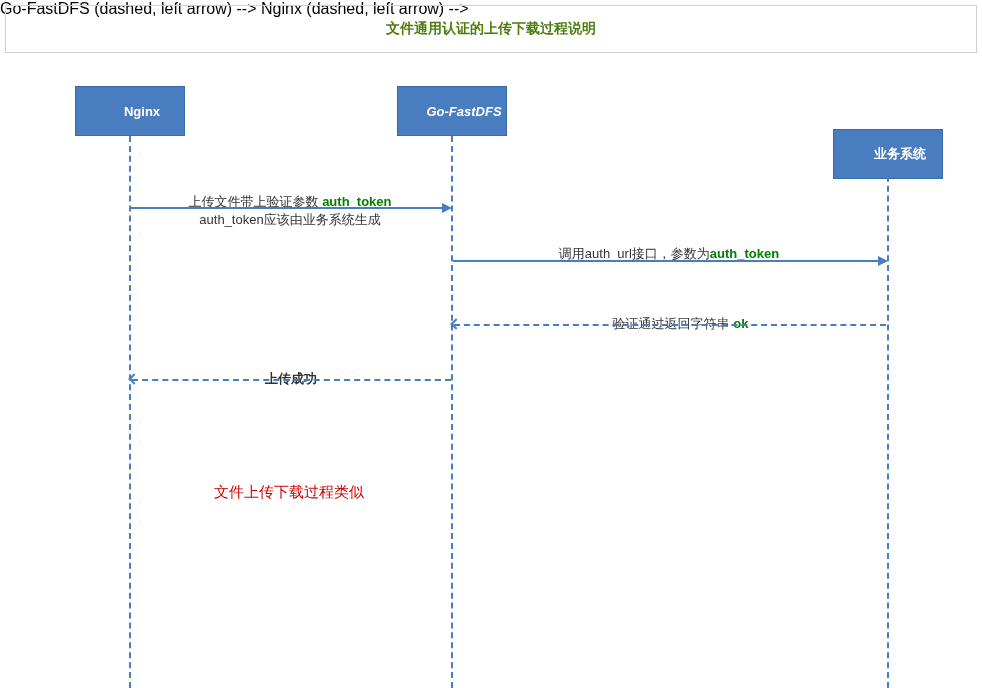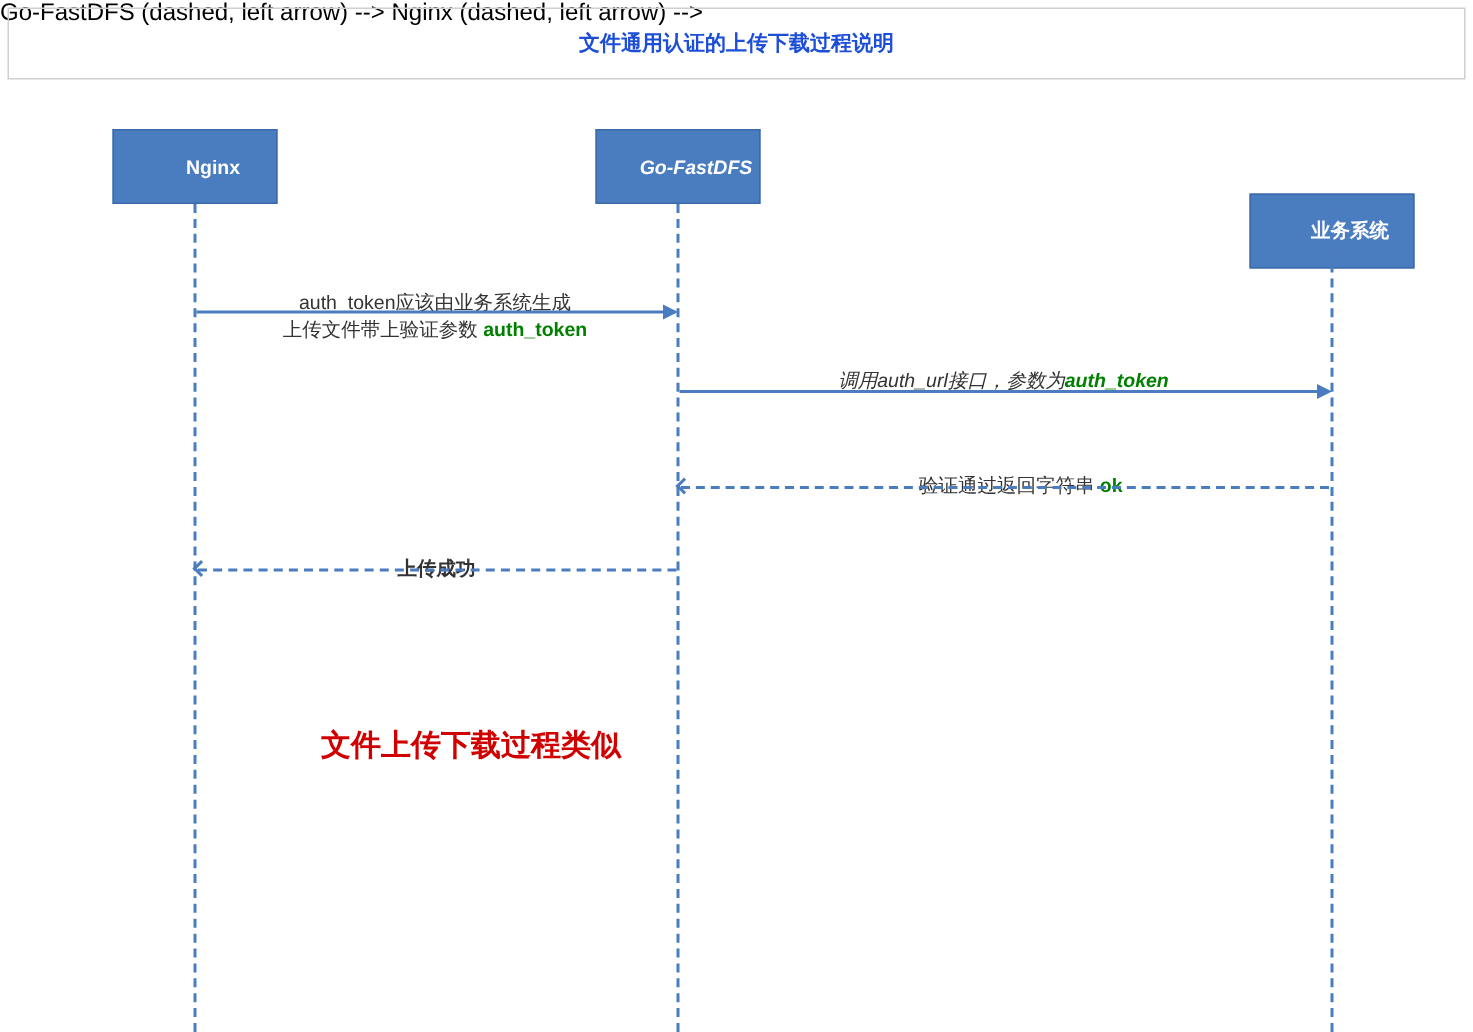--- a/index.html
+++ b/index.html
@@ -15,21 +15,21 @@
       left: 5px;
       top: 5px;
       width: 972px;
       height: 48px;
       border: 1px solid #d0d0d0;
       display: flex;
       align-items: center;
       justify-content: center;
     }
     .title-text {
-      color: #1d4ed8;
+      color: #4d7c0f;
       font-size: 14px;
       font-weight: bold;
     }
     .participant {
       position: absolute;
       background: #4A7DBF;
       border: 1px solid #3a6aa8;
       color: #fff;
       font-size: 13px;
       font-weight: bold;
@@ -84,22 +84,22 @@
       color: #333;
       white-space: nowrap;
     }
     .msg-label .highlight {
       color: #008000;
       font-weight: bold;
     }
     .note-text {
       position: absolute;
       color: #d00000;
-      font-size: 20px;
-      font-weight: bold;
+      font-size: 15px;
+      font-weight: normal;
     }
   </style>
 </head>
 <body>
 
 
 
 
 <div class="title-box">
   <span class="title-text">文件通用认证的上传下载过程说明</span>
@@ -117,32 +117,32 @@
 </div>
 
 
 <div class="lifeline" style="left:129px;"></div>
 <div class="lifeline" style="left:451px;"></div>
 <div class="lifeline" style="left:887px;"></div>
 
 
 <div class="msg-label" style="left:130px; top:193px; width:320px;">
   <div>
-    <span>auth_token应该由业务系统生成</span>
+    <span>上传文件带上验证参数 </span><span class="highlight">auth_token</span>
   </div>
   <div>
-    <span>上传文件带上验证参数 </span><span class="highlight">auth_token</span>
+    <span>auth_token应该由业务系统生成</span>
   </div>
 </div>
 <div class="arrow arrow-solid" style="left:131px; top:207px; width:319px;">
   <div class="arrowhead-right"></div>
 </div>
 
 
-<div class="msg-label" style="left:453px; top:245px; width:432px;font-style:italic;">
+<div class="msg-label" style="left:453px; top:245px; width:432px;">
   <span>调用auth_url接口，参数为</span><span class="highlight">auth_token</span>
 </div>
 <div class="arrow arrow-solid" style="left:453px; top:260px; width:433px;">
   <div class="arrowhead-right"></div>
 </div>
 
  Go-FastDFS (dashed, left arrow) --&gt;
 <div class="msg-label" style="left:453px; top:315px; width:432px;padding-left:23px;">
   <span>验证通过返回字符串 </span><span class="highlight">ok</span>
 </div>

